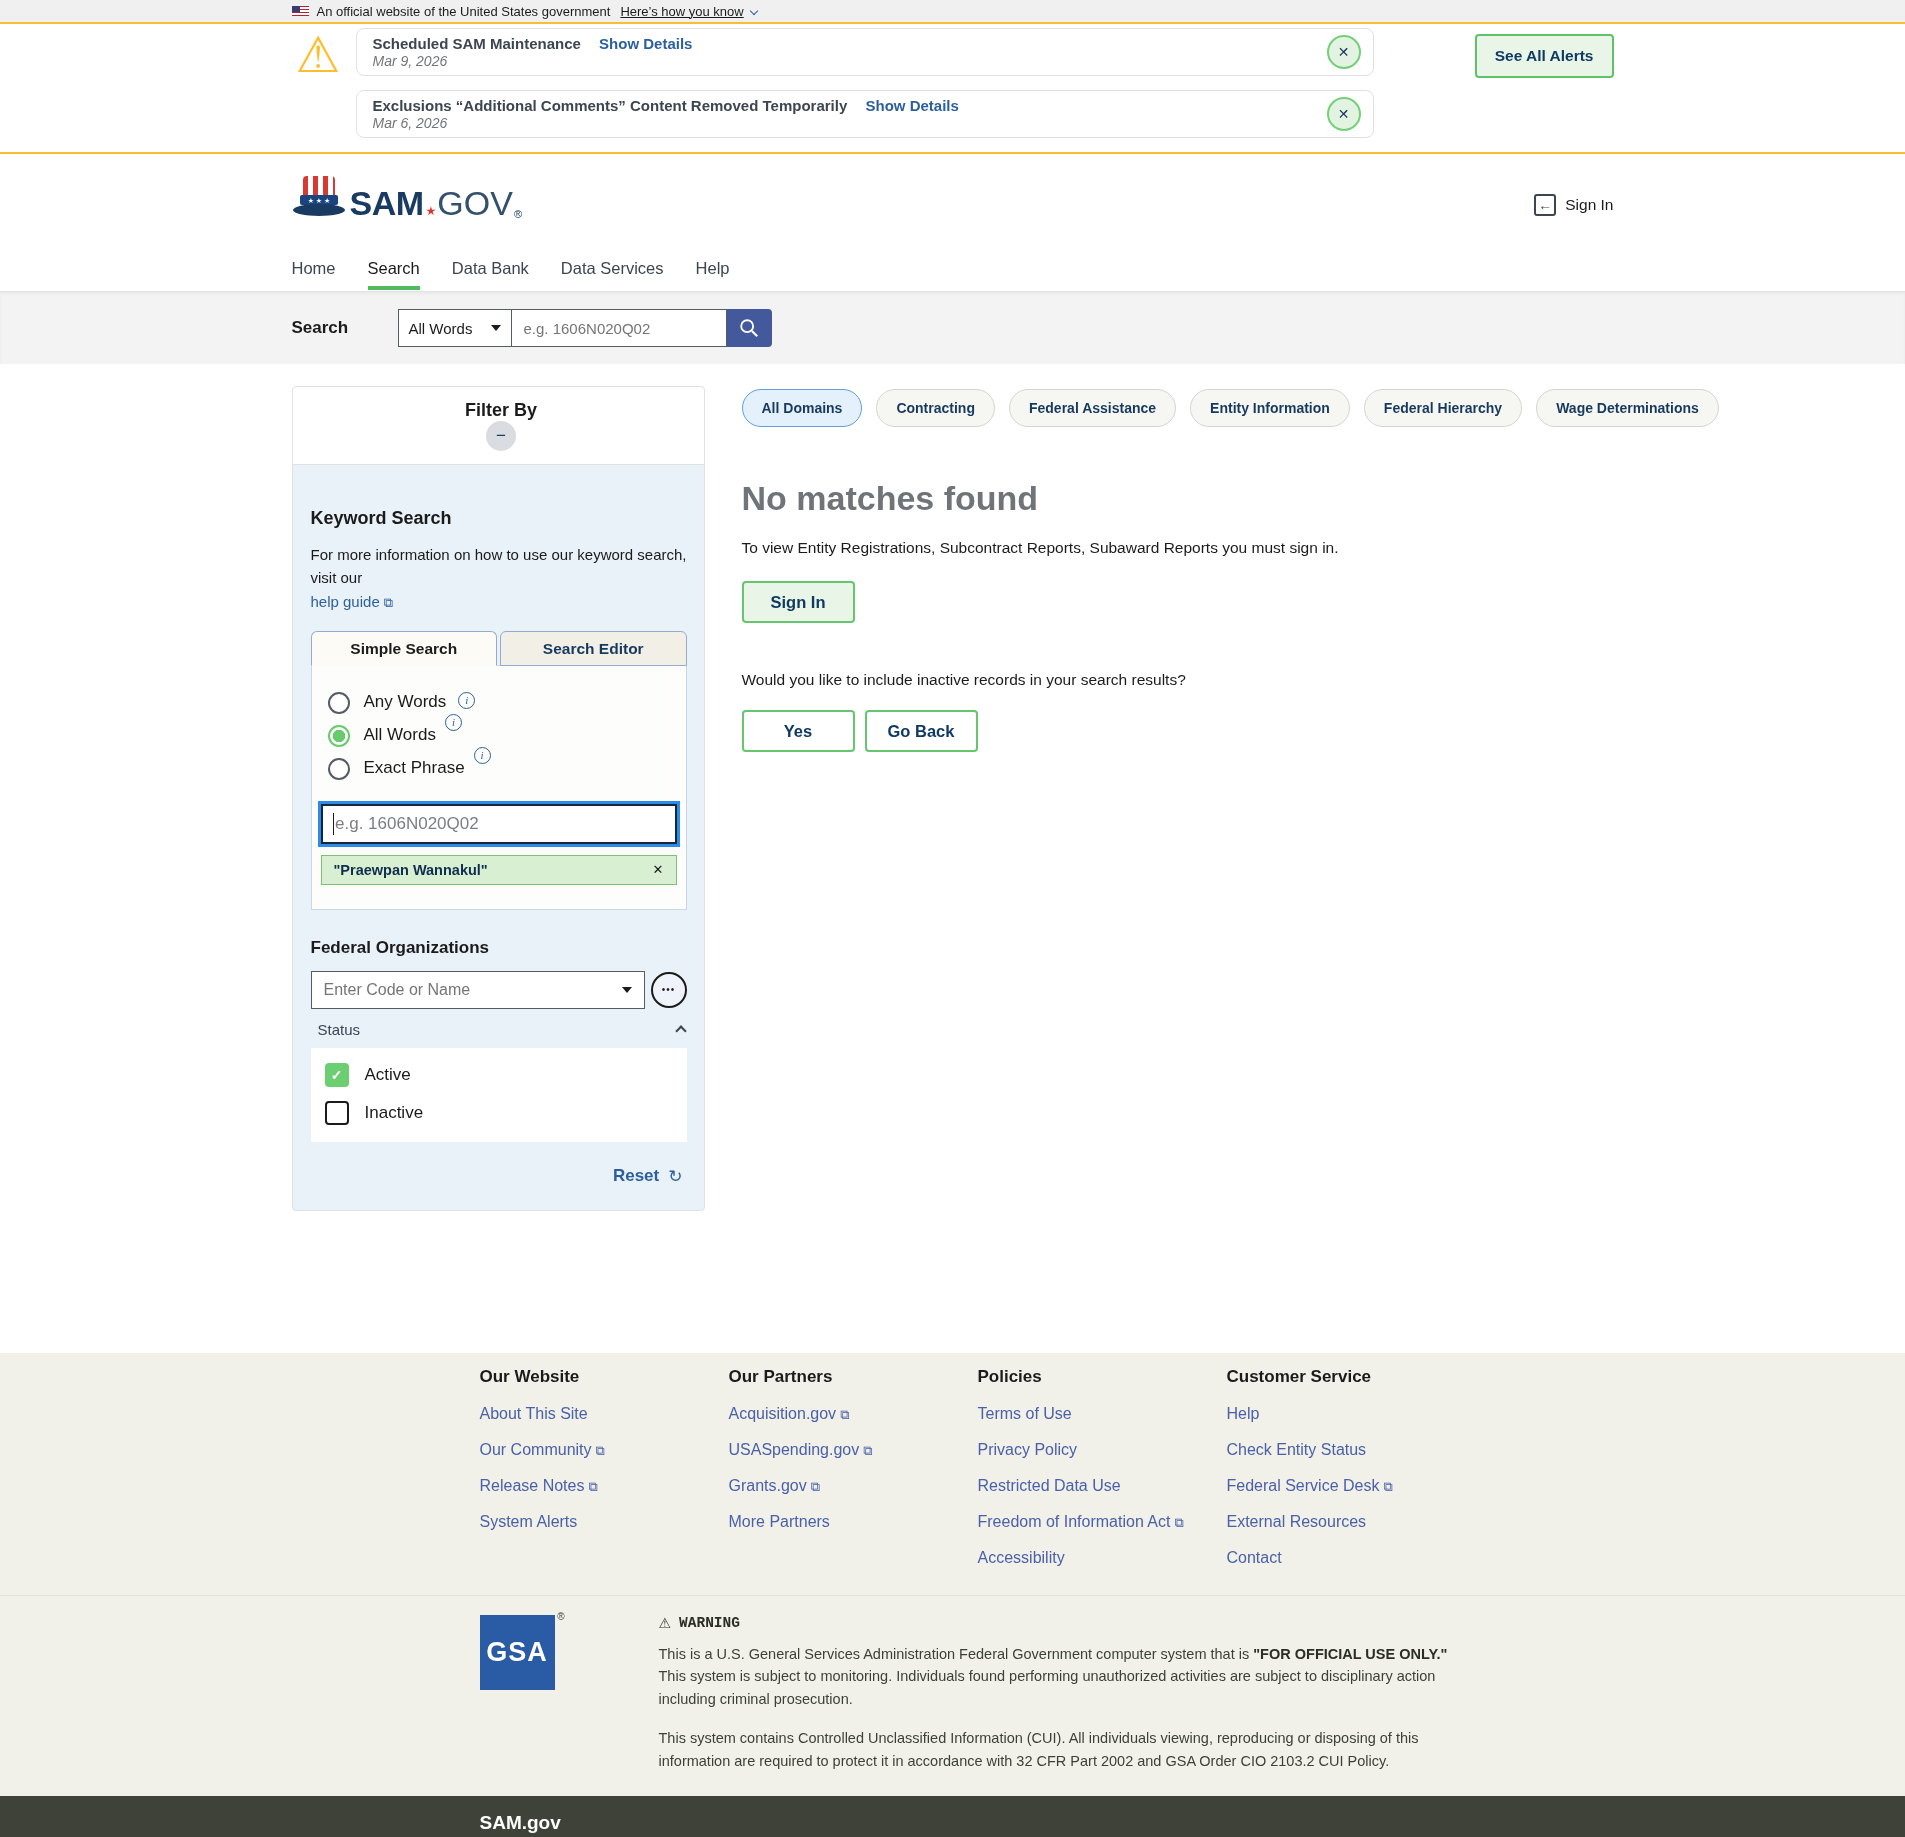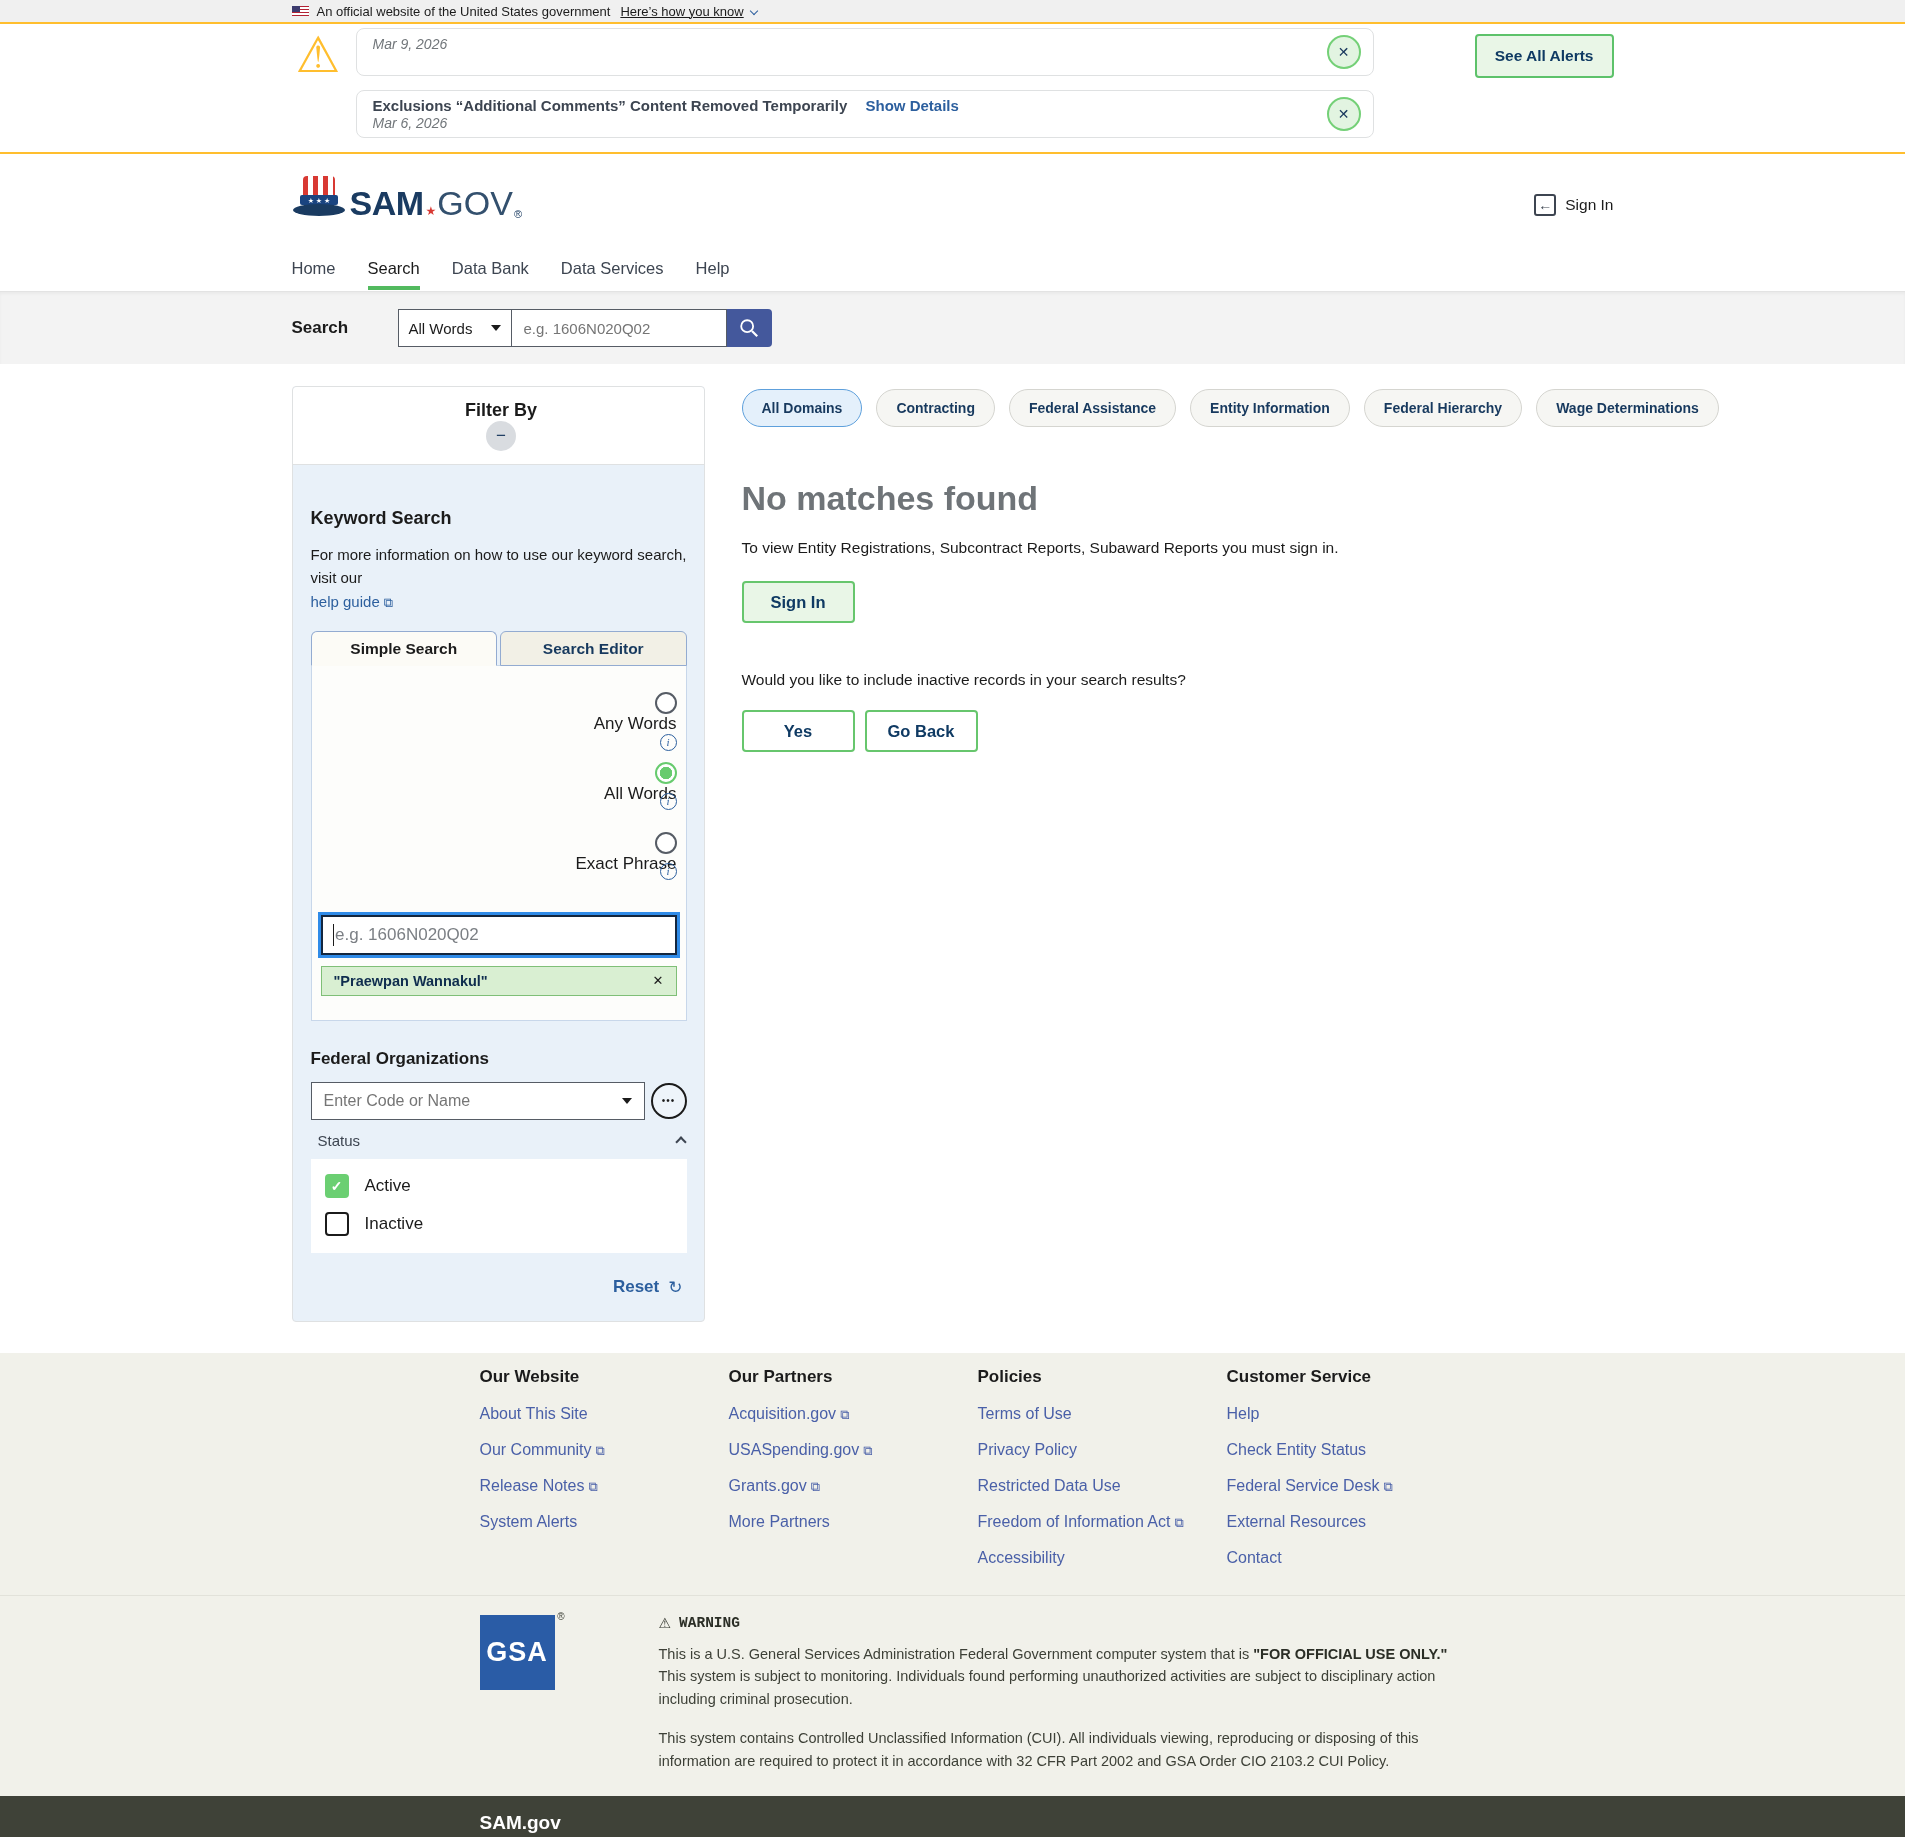--- a/index.html
+++ b/index.html
@@ -73,21 +73,21 @@
   .filter-body { padding:43px 17px 24px 18px; }
   .kw-heading { font-weight:bold; font-size:18px; }
   .kw-help { font-size:15px; line-height:1.55; margin-top:14px; color:#1b1b1b; }
   .help-link { color:#2c5f9e; cursor:pointer; }
   .ext { font-size:13px; margin-left:4px; font-family:"DejaVu Sans",sans-serif; }
   .kw-tabs { display:flex; margin-top:18px; position:relative; z-index:2; }
   .kw-tab { flex:1; height:35px; line-height:33px; text-align:center; font-weight:bold; font-size:15.5px; border:1px solid #93abd1; border-radius:6px 6px 0 0; cursor:pointer; }
   .kw-tab.active { background:#fcfbf6; color:#1b1b1b; border-bottom-color:#fcfbf6; }
   .kw-tab.inactive { background:#f2f0e6; color:#17395e; margin-left:3px; }
   .kw-panel { background:#fdfdfb; border:1px solid #c8d7ea; margin-top:-1px; padding:26px 9px 24px; }
-  .radio-row { display:flex; align-items:flex-end; margin-bottom:11px; padding-left:7px;flex-direction:column; }
+  .radio-row { display:flex; align-items:flex-start; margin-bottom:11px; padding-left:7px; }
   .radio { width:22px; height:22px; border-radius:50%; border:2px solid #565c65; background:#fff; flex-shrink:0; cursor:pointer; }
   .radio.checked { border-color:#67cb6e; background:radial-gradient(circle,#67cb6e 0 6px,#fff 6.5px); }
   .radio-label { font-size:17px; margin-left:14px; }
   .info { display:inline-block; width:17px; height:17px; border-radius:50%; border:1.5px solid #2c5f9e; color:#2c5f9e;
           font-family:"Liberation Serif",serif; font-style:italic; font-size:11px; line-height:14px; text-align:center; margin-left:12px; cursor:pointer; }
   .info.raised { position:relative; top:-11px; margin-left:9px; }
   .kw-input { margin-top:24px; height:40px; background:#fff; border:2px solid #13273f; box-shadow:0 0 0 3px #2f8be8; display:flex; align-items:center; padding:0 10px; cursor:text; }
   .kw-caret { width:1.5px; height:22px; background:#1b1b1b; margin-right:1px; }
   .kw-placeholder { color:#7b7f84; font-size:17px; }
   .kw-tag { margin-top:11px; background:#d9efd2; border:1px solid #7fbf77; padding:6px 12px; display:flex; align-items:center; justify-content:space-between; }
@@ -167,20 +167,24 @@
       <span class="gov-link">Here’s how you know</span>
       <span class="chev-dn"></span>
     </div>
   </div>
 
   <div class="alerts">
     <div class="ctr">
       <span class="warn-tri">⚠</span>
 
       <div class="alert-box">
+        <div class="alert-title-row">
+          <span class="alert-title">Scheduled SAM Maintenance</span>
+          <span class="alert-details">Show Details</span>
+        </div>
         <div class="alert-date">Mar 9, 2026</div>
         <button class="alert-close">✕</button>
       </div>
 
       <div class="alert-box">
         <div class="alert-title-row">
           <span class="alert-title">Exclusions “Additional Comments” Content Removed Temporarily</span>
           <span class="alert-details">Show Details</span>
         </div>
         <div class="alert-date">Mar 6, 2026</div>

